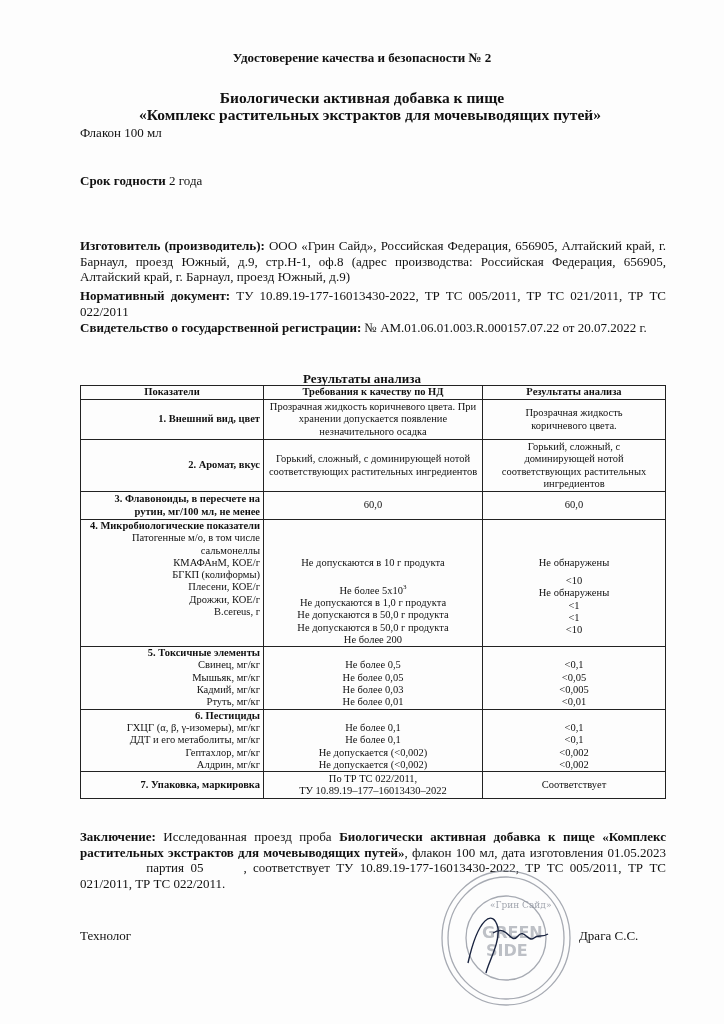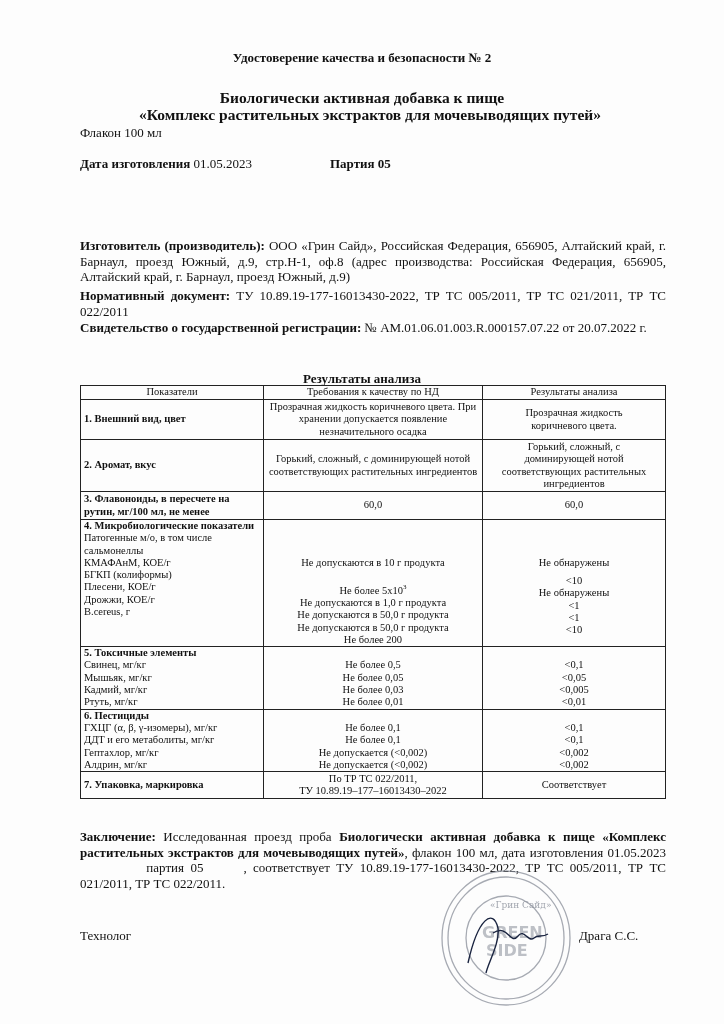--- a/index.html
+++ b/index.html
@@ -17,22 +17,22 @@
   .row1 .batch { position: absolute; left: 250px; top: 0; font-weight: bold; }
   .row2 { top: 173px; }
   .row3 { top: 191px; }
   .row4 { top: 238px; }
   .row5 { top: 288px; }
   .row6 { top: 320px; }
   .res-title { position: absolute; left: 0; width: 724px; top: 371px; text-align: center; font-weight: bold; font-size: 13px; }
   table.results { position: absolute; left: 80px; top: 385px; width: 585px; border-collapse: collapse;
                   font-size: 10.5px; line-height: 12.3px; table-layout: fixed; }
   table.results td, table.results th { border: 1px solid #222; padding: 0 3px; vertical-align: middle; }
-  table.results th { font-weight: normal; height: 13px; }
-  table.results td.c1 { text-align: left; }
+  table.results th { font-weight: bold; height: 13px; }
+  table.results td.c1 { text-align: right; }
   table.results td.c2, table.results td.c3 { text-align: center; }
   .bold { font-weight: bold; }
   .sub { display: block; }
   .conclusion { position: absolute; left: 80px; top: 829px; width: 586px; font-size: 13px; line-height: 15.5px; text-align: justify; }
   .conclusion .gap { display: inline-block; width: 60px; }
   .conclusion .gap2 { display: inline-block; width: 40px; }
   .signer-role { position: absolute; left: 80px; top: 928px; font-size: 13px; }
   .signer-name { position: absolute; left: 579px; top: 928px; font-size: 13px; }
   .stamp { position: absolute; left: 438px; top: 868px; width: 136px; height: 140px; }
   sup { font-size: 7px; }
@@ -40,24 +40,23 @@
 </head>
 <body>
 
 <div class="page">
 
   <div class="title t1">Удостоверение качества и безопасности № 2</div>
   <div class="title t2">Биологически активная добавка к пище</div>
   <div class="title t3">«Комплекс растительных экстрактов для мочевыводящих путей»</div>
   <div class="vol">Флакон 100 мл</div>
 
-  <div class="info row1">
-    <b>Дата изготовления</b>
-    <span>01.05.2023</span>
-    <span class="batch">Партия 05</span>
+  <div class="info row2">
+    <b>Срок годности</b>
+    <span>2 года</span>
   </div>
   <div class="info row4">
     <b>Изготовитель (производитель):</b>
     <span>ООО «Грин Сайд», Российская Федерация, 656905, Алтайский край, г. Барнаул, проезд Южный, д.9, стр.Н-1, оф.8 (адрес производства: Российская Федерация, 656905, Алтайский край, г. Барнаул, проезд Южный, д.9)</span>
   </div>
   <div class="info row5">
     <b>Нормативный документ:</b>
     <span>ТУ 10.89.19-177-16013430-2022, ТР ТС 005/2011, ТР ТС 021/2011, ТР ТС 022/2011</span>
   </div>
   <div class="info row6">

